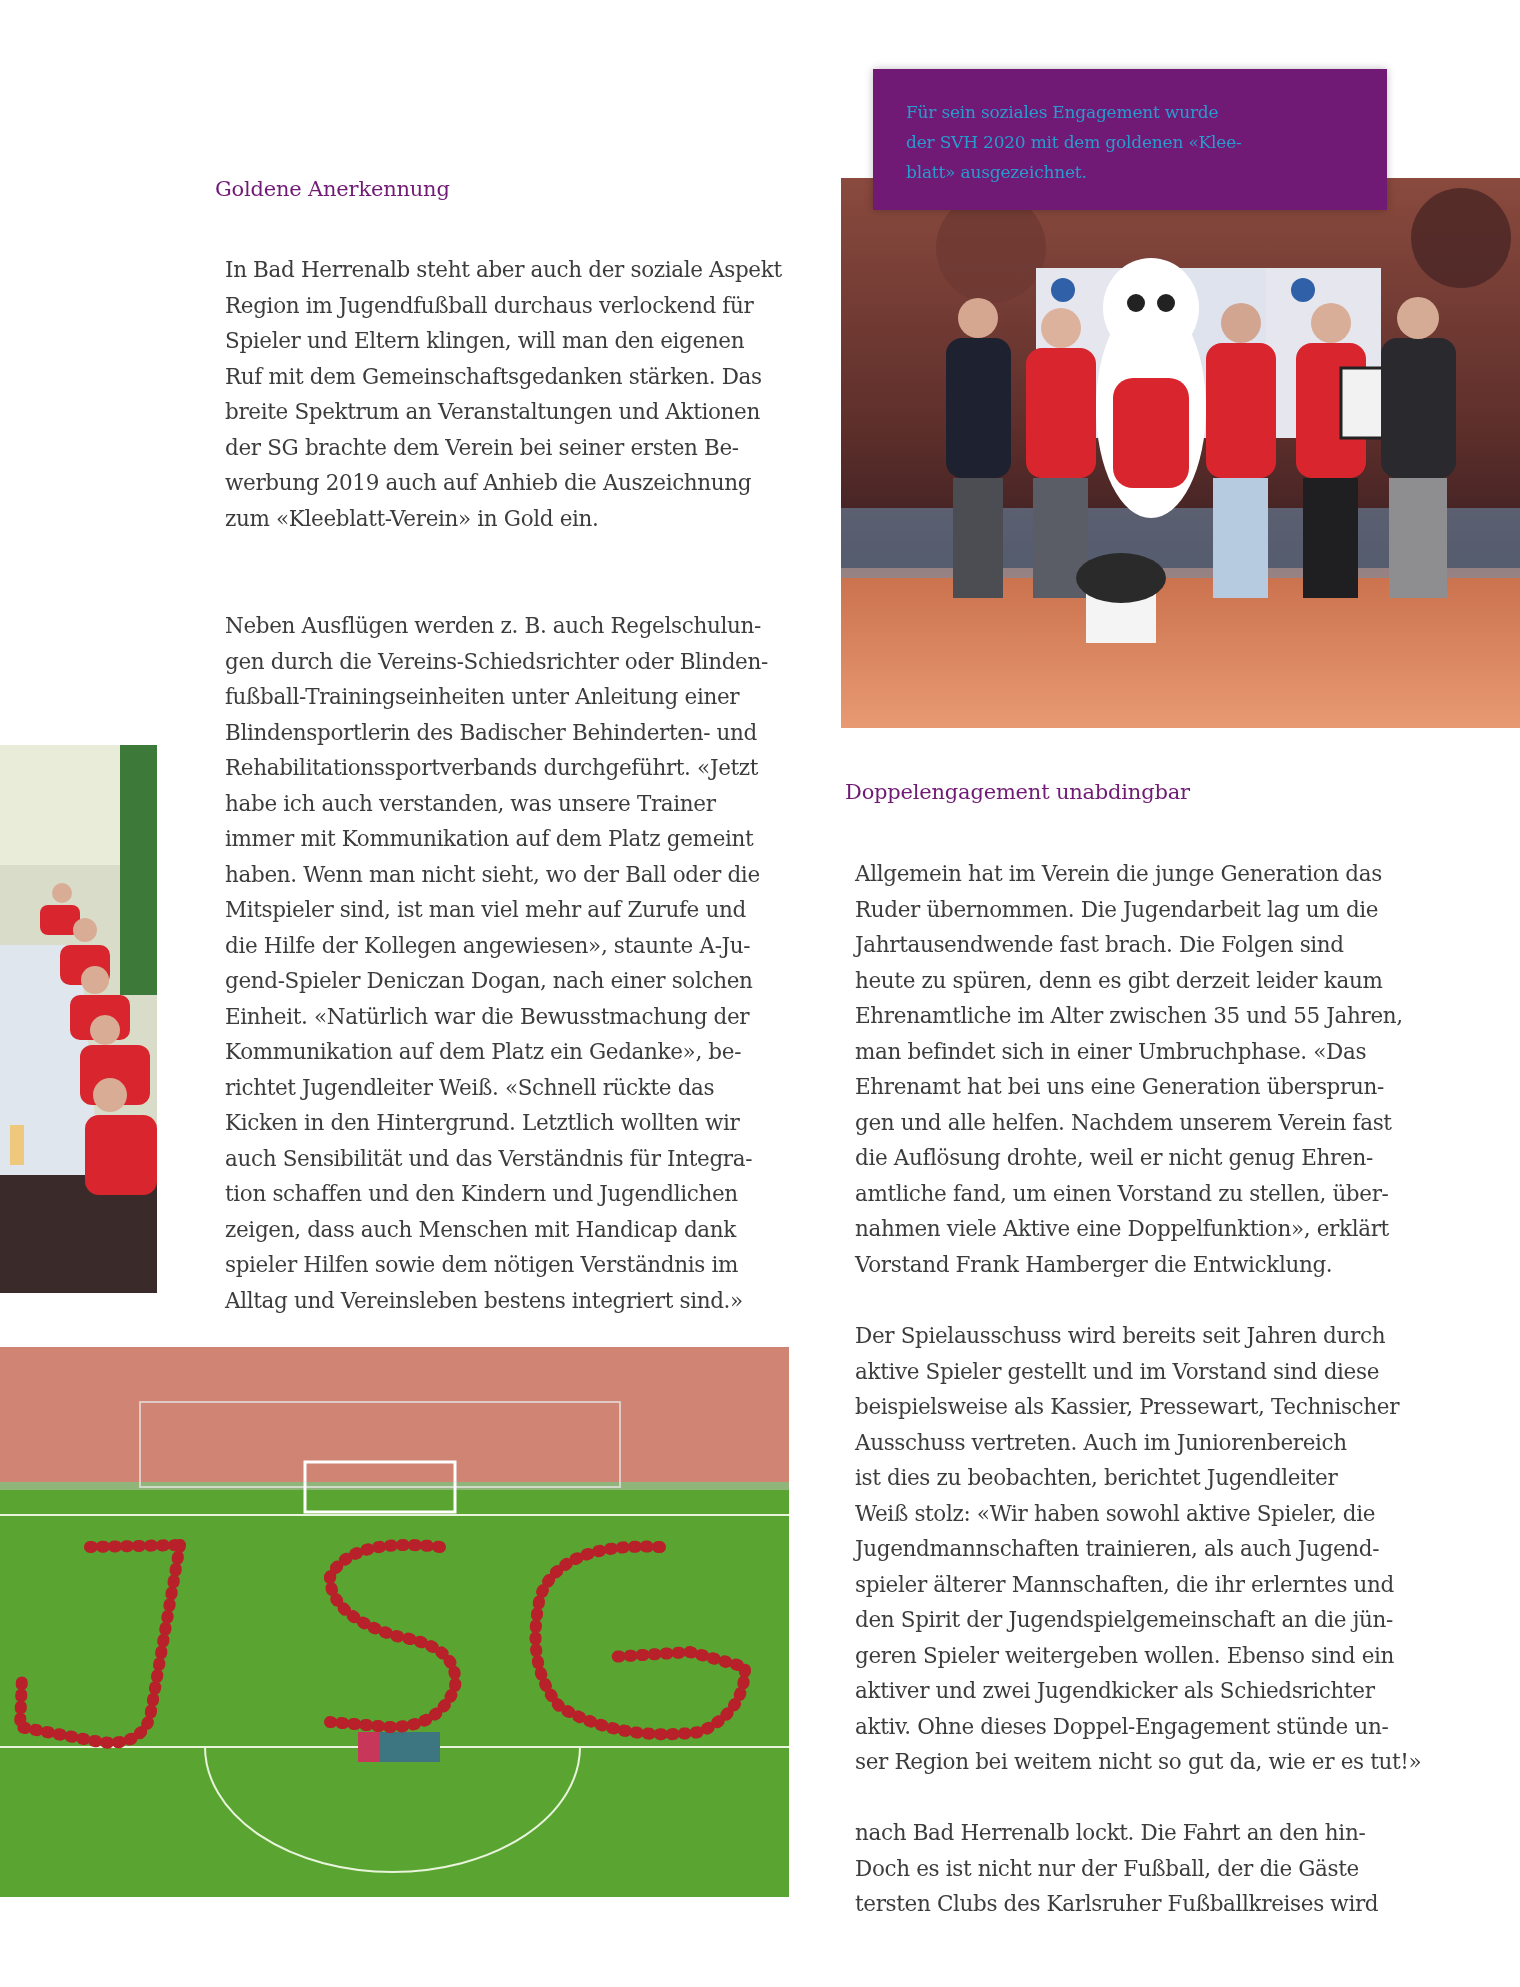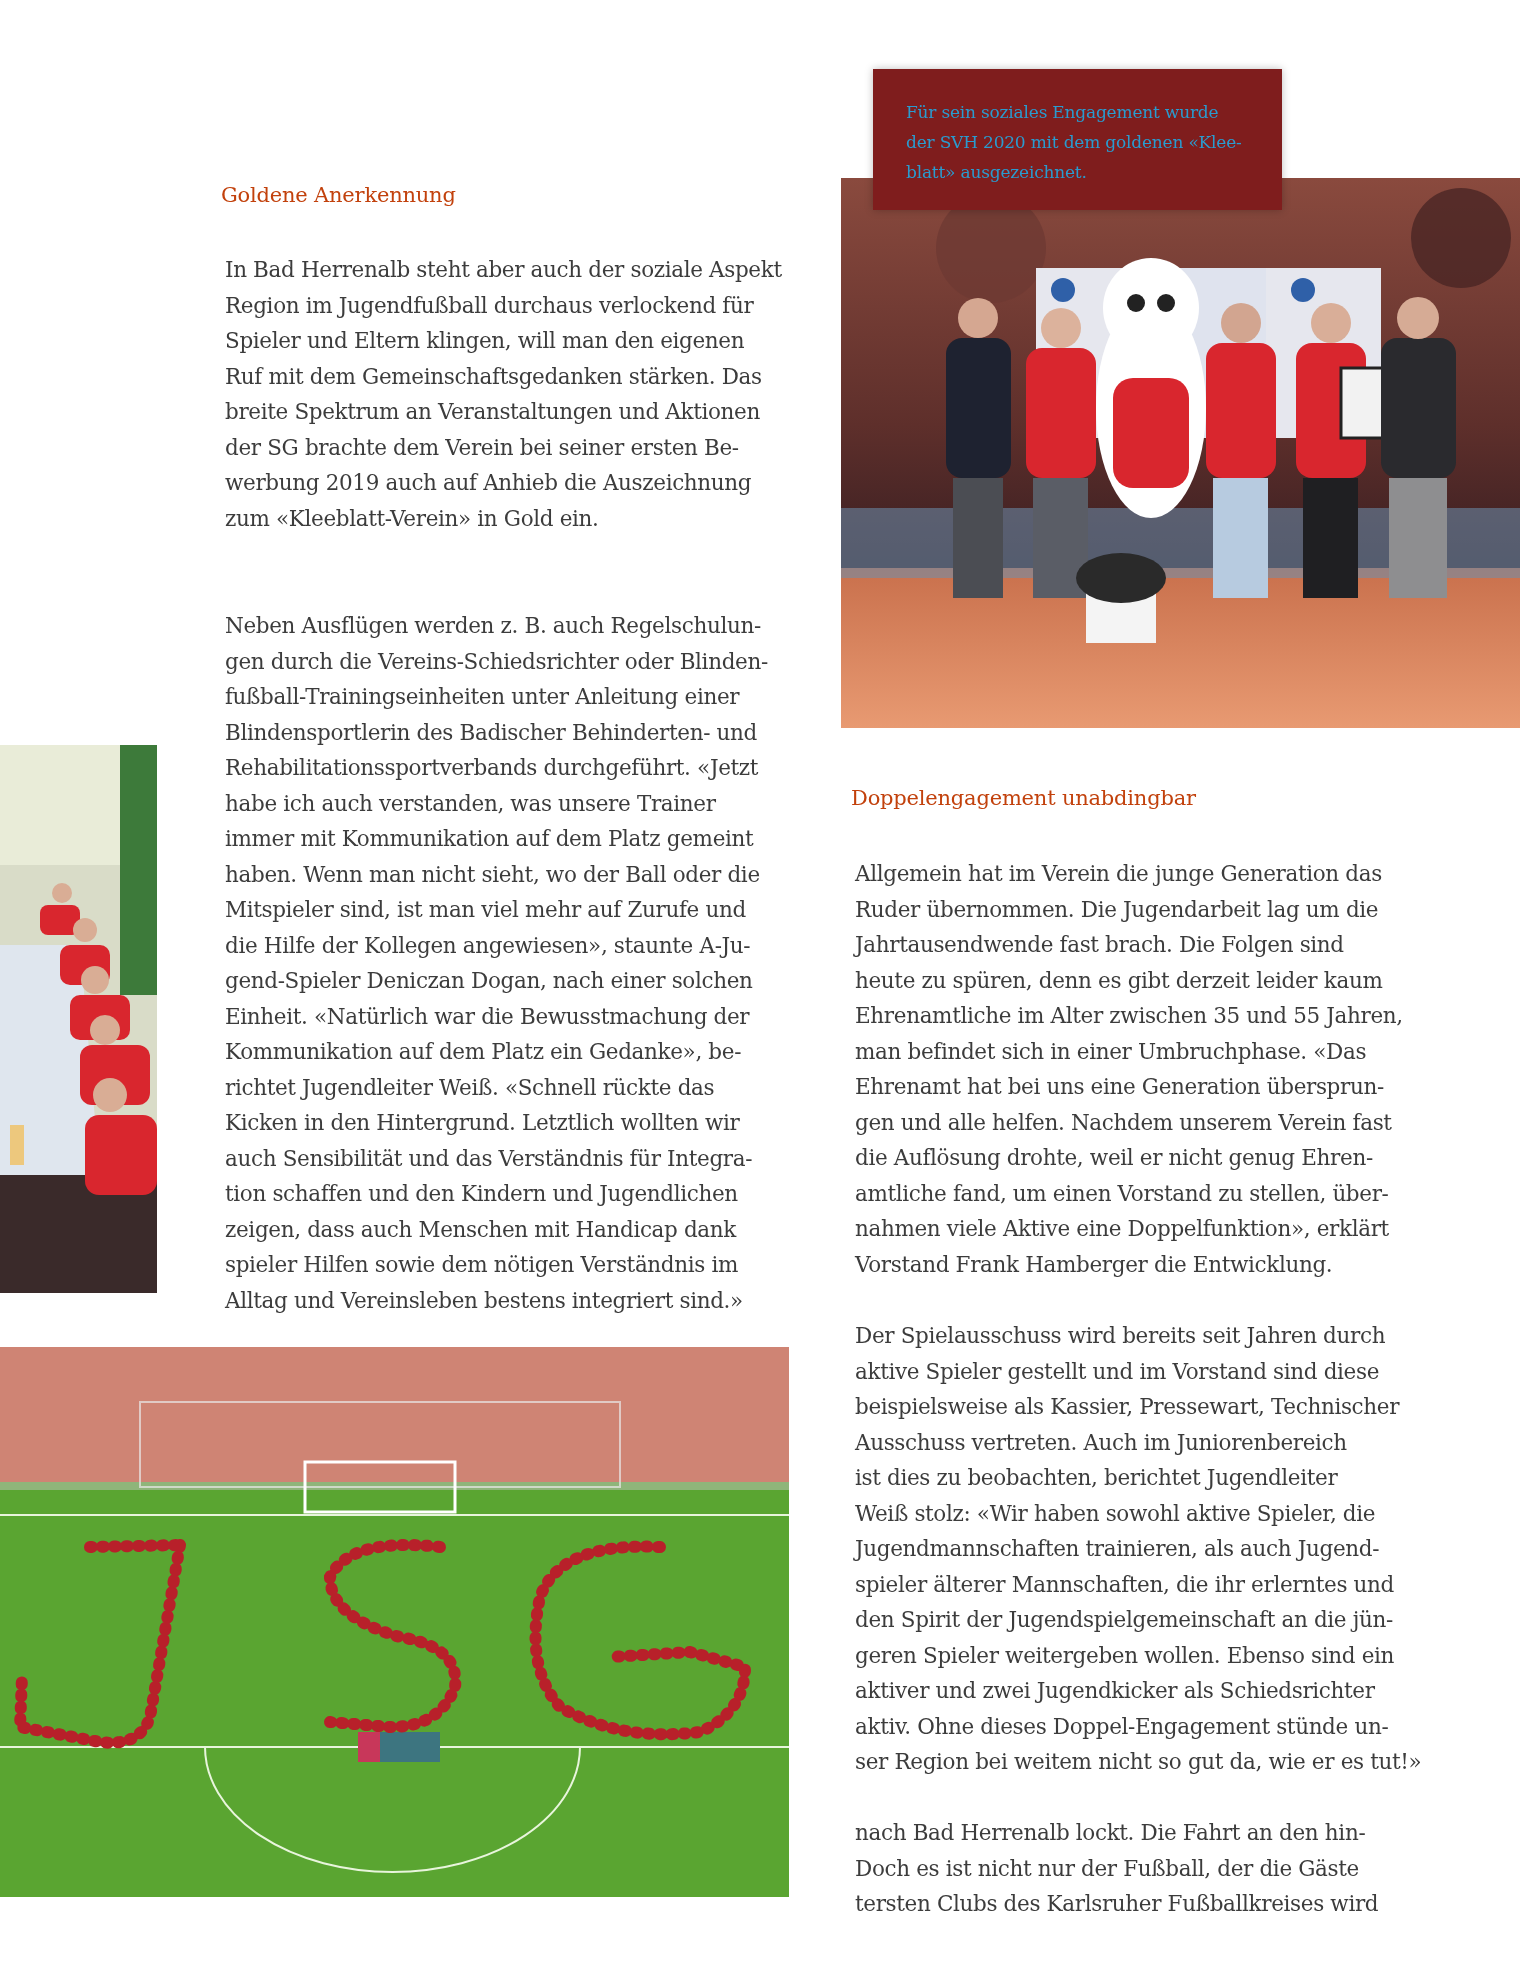--- a/index.html
+++ b/index.html
@@ -3,33 +3,33 @@
 <meta charset="utf-8">
 <style>
   html, body { margin: 0; padding: 0; }
   body {
     width: 1520px; height: 1987px; position: relative; overflow: hidden;
     background: #ffffff;
     font-family: "DejaVu Serif", "Liberation Serif", serif;
     color: #3c3c3c;
   }
   .heading {
-    position: absolute; color: #c2410c;
+    position: absolute; color: #701a75;
     font-family: "DejaVu Serif", serif; font-size: 21px; font-weight: normal;
-    letter-spacing: -0.2px; white-space: nowrap; margin: 8px;
+    letter-spacing: -0.2px; white-space: nowrap; margin: 2px;
   }
   .para { position: absolute; margin: 12px; }
   .line {
     display: block; height: 35.5px; line-height: 35.5px;
     font-size: 21.5px; white-space: nowrap; letter-spacing: -0.35px;
   }
   .photo { position: absolute; overflow: hidden; }
   .caption {
-    position: absolute; left: 873px; top: 69px; width: 409px; height: 141px;
-    background: #7f1d1d; box-shadow: 0 0 8px rgba(0,0,0,0.25); z-index: 5;
+    position: absolute; left: 873px; top: 69px; width: 514px; height: 141px;
+    background: #701a75; box-shadow: 0 0 8px rgba(0,0,0,0.25); z-index: 5;
   }
   .caption .cap-text { position: absolute; left: 33px; top: 28px; }
   .caption .line {
     color: #2a9bcf; font-size: 17px; height: 30px; line-height: 30px; letter-spacing: -0.2px;
   }
 </style>
 </head>
 <body>
 
 <h2 class="heading" style="left:213px; top:175px;">Goldene Anerkennung</h2>

